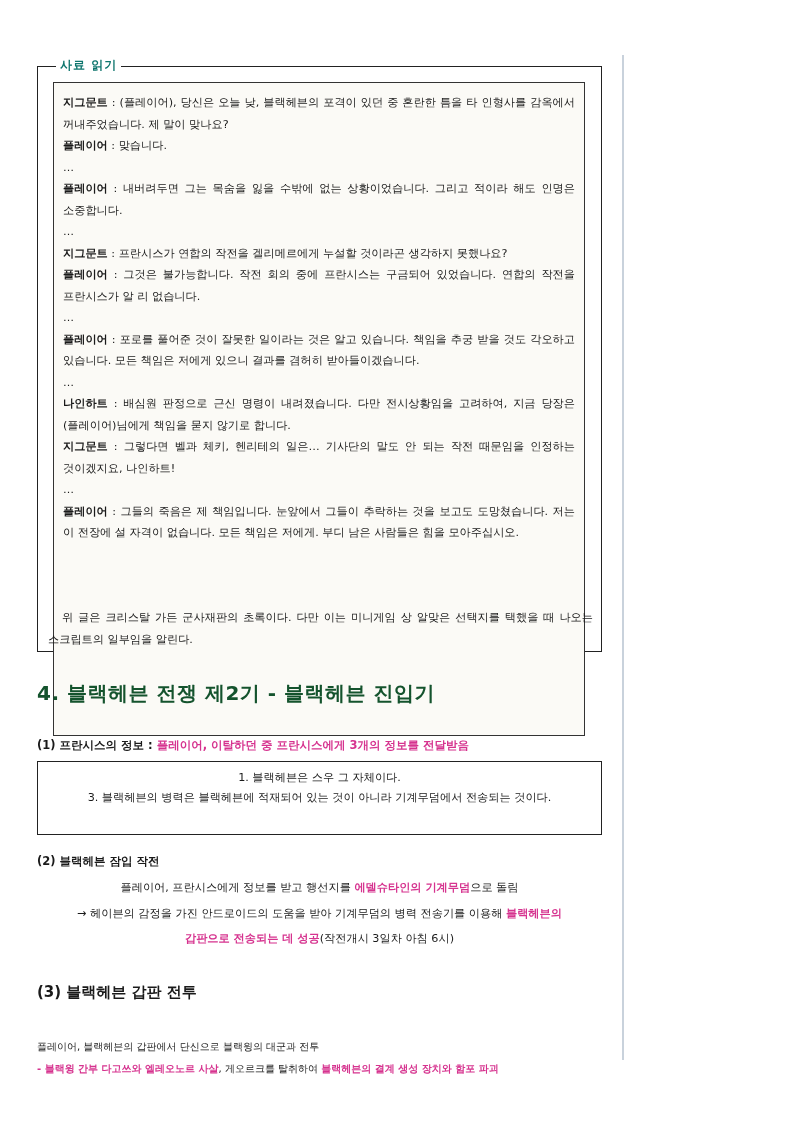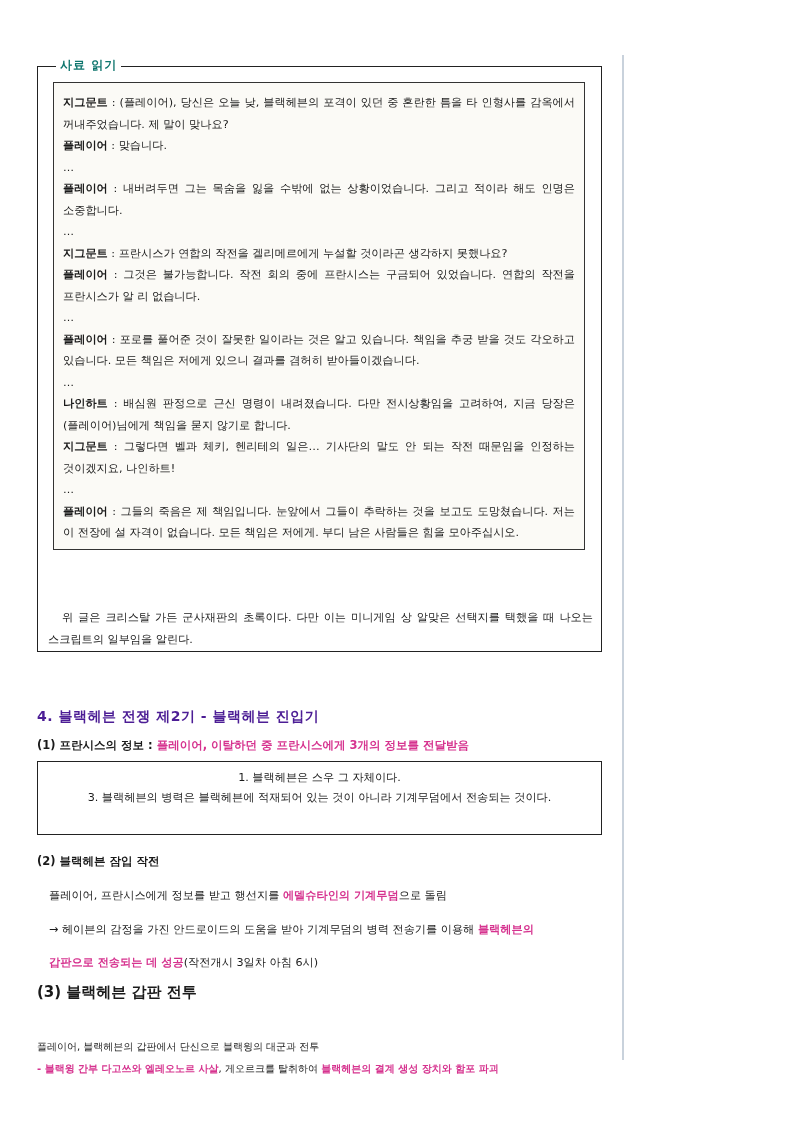--- a/index.html
+++ b/index.html
@@ -1,36 +1,36 @@
 <!DOCTYPE html>
 <html><head>
 <meta charset="utf-8">
 <style>
   html, body { margin: 0; padding: 0; background: #ffffff; }
   body { width: 793px; height: 1121px; position: relative; font-family: "DejaVu Sans", sans-serif; color: #1a1a1a; overflow: hidden; }
   .page-rule { position: absolute; left: 622px; top: 55px; width: 2px; height: 1005px; background: #c9d2dc; }
 
   .source-box { position: absolute; left: 37px; top: 66px; width: 565px; height: 586px; border: 1.5px solid #222; box-sizing: border-box; }
   .source-legend { position: absolute; left: 18px; top: -10px; background: #fff; padding: 0 4px; font-size: 12px; font-weight: bold; color: #0f766e; letter-spacing: 1px; }
-  .inner-box { position: absolute; left: 15px; top: 15px; width: 532px; height: 468px; border: 1.5px solid #333; background: #fbfaf6; box-sizing: border-box; padding: 9px 9px 0 9px; }
+  .inner-box { position: absolute; left: 15px; top: 15px; width: 532px; height: 654px; border: 1.5px solid #333; background: #fbfaf6; box-sizing: border-box; padding: 9px 9px 0 9px; }
   .dialog-line { font-size: 11.2px; line-height: 21.5px; margin: 0; text-align: justify; word-break: keep-all; }
   .speaker { font-weight: bold; }
   .ellipsis { font-size: 11px; line-height: 21.5px; height: 21.5px; margin: 0; letter-spacing: 1px; }
   .source-note { position: absolute; left: 10px; top: 540px; width: 545px; font-size: 11.2px; line-height: 21.5px; text-indent: 14px; text-align: justify; word-break: keep-all; }
 
-  .section-title { position: absolute; left: 37px; top: 708px; font-size: 14px; font-weight: bold; color: #4c1d95; letter-spacing: 0.5px; }
+  .section-title { position: absolute; left: 37px; top: 680px; font-size: 20px; font-weight: bold; color: #14532d; letter-spacing: 0.5px; }
 
   .sub1 { position: absolute; left: 37px; top: 738px; font-size: 11.5px; font-weight: bold; }
   .pink { color: #d6338f; font-weight: bold; }
   .info-box { position: absolute; left: 37px; top: 761px; width: 565px; height: 74px; border: 1.5px solid #222; box-sizing: border-box; padding: 6px 10px; text-align: center; }
   .info-item { font-size: 11.2px; line-height: 20px; margin: 0; }
 
   .sub2 { position: absolute; left: 37px; top: 854px; font-size: 11.5px; font-weight: bold; }
   .para2 { position: absolute; left: 37px; top: 873px; width: 565px; font-size: 11.2px; line-height: 21.5px; }
-  .para2 p { margin: 12px; white-space: nowrap; }
+  .para2 p { margin: 4px; white-space: nowrap; text-align: center; }
 
   .sub3 { position: absolute; left: 37px; top: 983px; font-size: 15px; font-weight: bold; }
   .para3 { position: absolute; left: 37px; top: 1036px; width: 580px; font-size: 10px; line-height: 21.5px; }
   .para3 p { margin: 0; white-space: nowrap; }
 </style>
 </head>
 <body>
 
 <div class="page-rule"></div>
 

